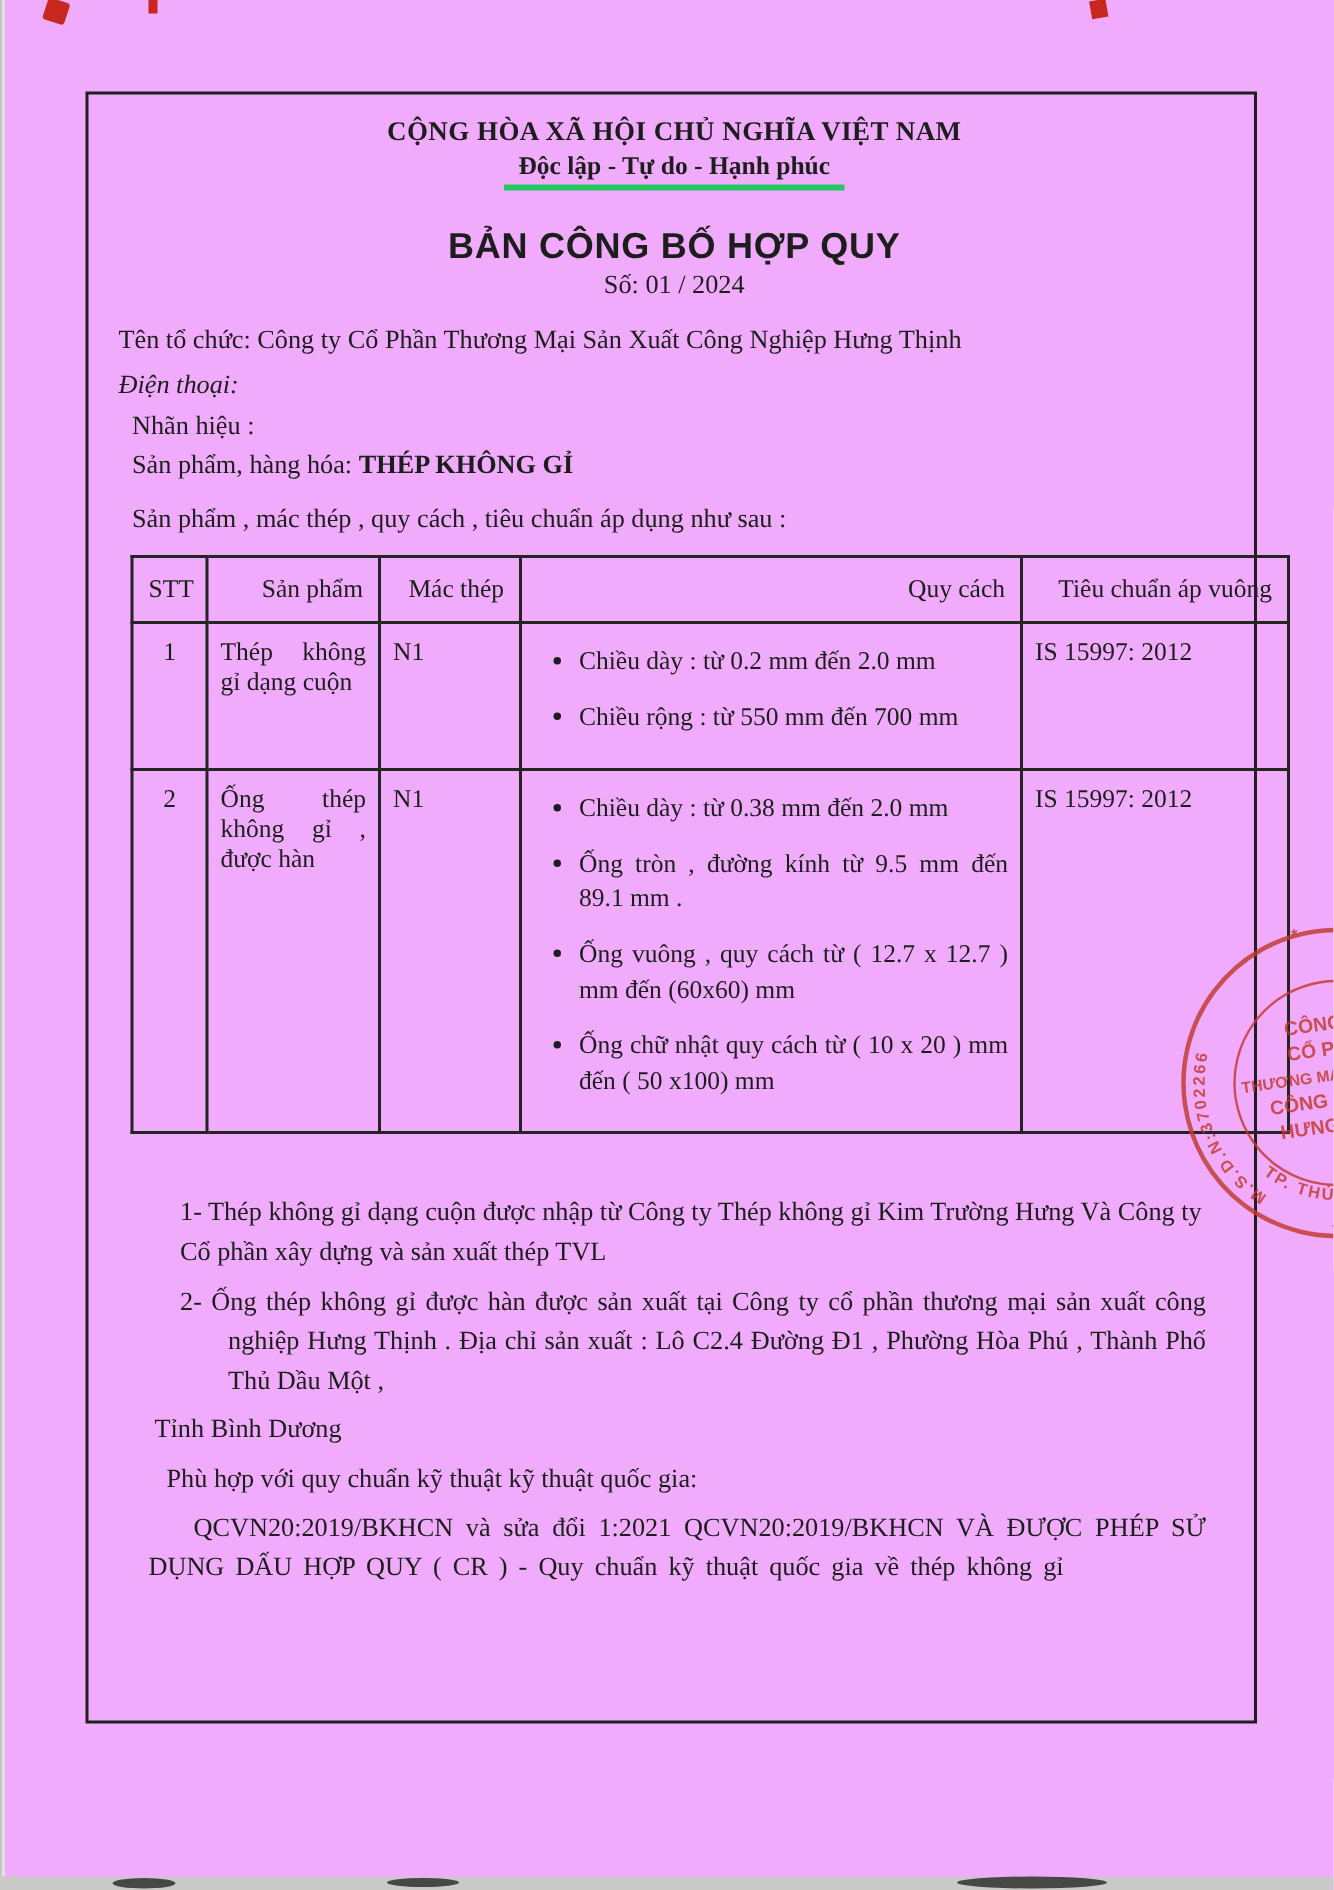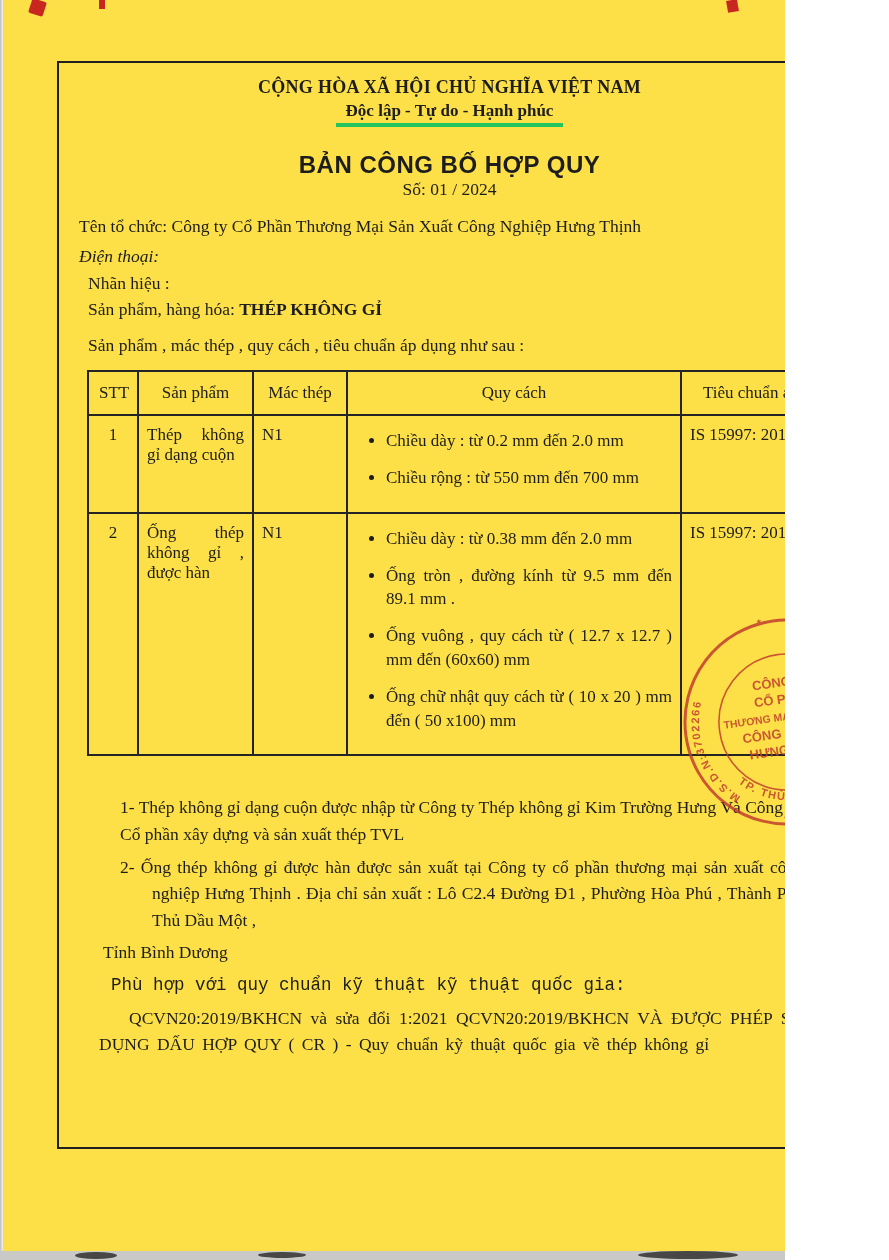--- a/index.html
+++ b/index.html
@@ -4,22 +4,22 @@
 <style>
   * { margin:0; padding:0; box-sizing:border-box; }
   html,body { width:889px; height:1260px; }
   body {
     font-family:"Liberation Serif", serif;
     color:#1d1d1d;
     background:#ffffff;
   }
   .page {
     position:relative;
-    width:785px; height:1260px;
-    background:#fde047;
+    width:889px; height:1260px;
+    background:#f0abfc;
     overflow:hidden;
   }
   
   .edge-left { position:absolute; left:0; top:0; width:3px; height:100%; background:linear-gradient(90deg,#bdbdbd,#f2f2f0); }
   .bottom-band { position:absolute; left:0; bottom:0; width:100%; height:9px; background:#c9c9c7; }
   .blob { position:absolute; background:#474745; border-radius:50%; }
   .blob.b1 { left:75px; bottom:1px; width:42px; height:7px; }
   .blob.b2 { left:258px; bottom:2px; width:48px; height:6px; }
   .blob.b3 { left:638px; bottom:1px; width:100px; height:8px; }
   .redmark { position:absolute; background:#c8271f; }
@@ -57,41 +57,41 @@
     margin:12px 0 0 8px;
     width:771px;
     font-size:17px;
     table-layout:fixed;
   }
   table.spec th, table.spec td {
     border:2px solid #242424;
     vertical-align:top;
     padding:9px 8px;
   }
-  table.spec th { font-weight:normal; text-align:center; padding:11px 10px;font-family:Liberation Serif, serif; }
+  table.spec th { font-weight:normal; text-align:right; padding:11px 10px;font-family:Liberation Serif, serif; }
   col.c-stt { width:50px; }
   col.c-sp  { width:115px; }
   col.c-mt  { width:94px; }
   col.c-qc  { width:334px; }
   col.c-tc  { width:178px; }
   th.stt, td.stt { text-align:center; }
   td.sp { text-align:justify; padding:11px 10px; }
   td.mt { padding-left:30px; padding-top:11px; }
   td.tc { padding-top:11px; }
   td.qc ul { margin:2px 0 0 0; padding-left:30px; }
   td.qc li { margin:4px 0 13px; text-align:justify; line-height:1.4; }
   tr.row1 td { height:97px; }
   tr.row2 td { height:238px; }
 
   .notes { margin:38px 16px 0 20px; font-size:17.5px; line-height:1.52; }
   .notes p { margin:0 0 6px; }
   .note1 { margin-left:21px !important; }
   .note2 { margin-left:21px !important; padding-left:32px; text-indent:-32px; text-align:justify; }
   .note3 { margin-left:4px !important; }
-  .note4 { margin-left:12px !important; margin-top:2px !important;font-family:Liberation Mono, monospace; }
+  .note4 { margin-left:12px !important; margin-top:2px !important; }
   .note5 { text-indent:30px; text-align:justify; margin-top:4px !important; word-spacing:3px; }
 
   .stamp {
     position:absolute;
     right:-118px; top:606px;
     width:232px; height:232px;
     transform:rotate(-8deg);
     opacity:.82;
   }
   .stamp text { fill:#bf3a2d; font-family:"Liberation Sans", sans-serif; font-weight:bold; }
@@ -132,21 +132,21 @@
           <col class="c-mt">
           <col class="c-qc">
           <col class="c-tc">
       </colgroup>
       <thead>
         <tr>
           <th class="stt">STT</th>
           <th>Sản phẩm</th>
           <th>Mác thép</th>
           <th>Quy cách</th>
-          <th>Tiêu chuẩn áp dụng</th>
+          <th>Tiêu chuẩn áp vuông</th>
         </tr>
       </thead>
       <tbody>
         <tr class="row1">
           <td class="stt">1</td>
           <td class="sp">Thép không gỉ dạng cuộn</td>
           <td class="mt">N1</td>
           <td class="qc">
             <ul>
               <li>Chiều dày : từ 0.2 mm đến 2.0 mm</li>

